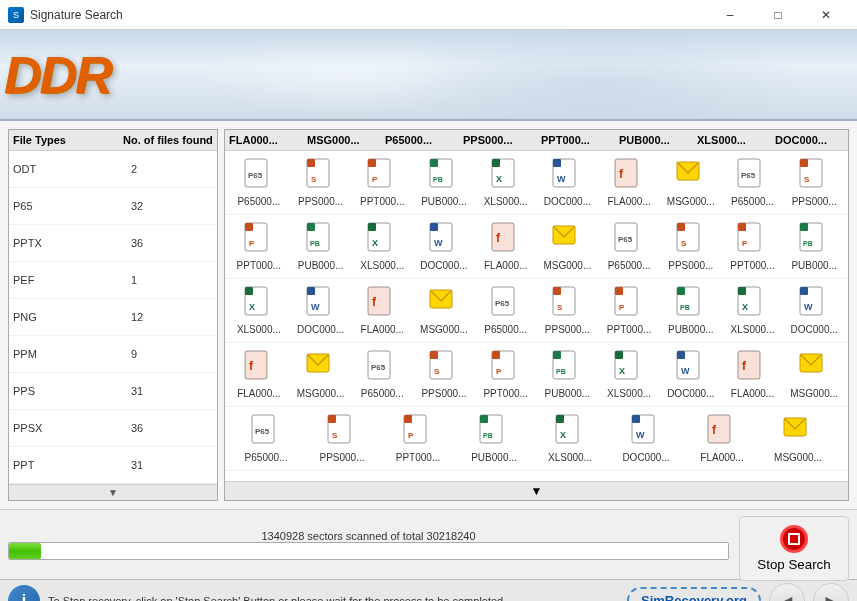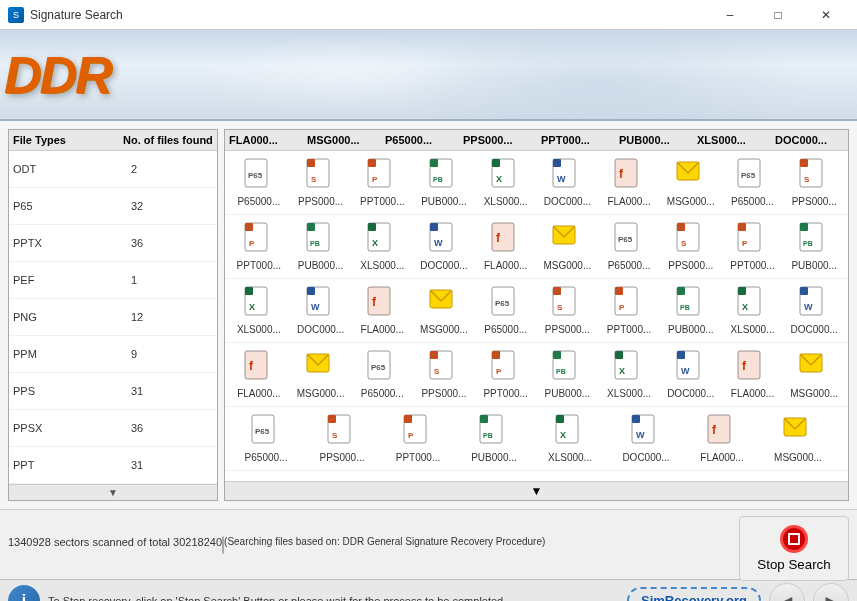--- a/index.html
+++ b/index.html
@@ -229,21 +229,21 @@
       align-items: center;
       height: 70px;
       background: #f0f0f0;
       border-top: 1px solid #ccc;
       padding: 6px 8px;
       gap: 10px;
     }
     .progress-section {
       flex: 1;
       display: flex;
-      flex-direction: row;
+      flex-direction: column;
     }
     .progress-text {
       font-size: 11px;
       color: #333;
       text-align: center;
     }
     .progress-bar-container {
       height: 18px;
       background: white;
       border: 1px solid #aaa;
@@ -926,21 +926,20 @@
   </div>
 
 </div>
 
 <div class="status-area">
   <div class="progress-section">
     <div class="progress-text">1340928 sectors scanned of total 30218240</div>
     <div class="progress-bar-container">
       <div class="progress-bar-fill" id="progress-fill" style="width: 4.4%;"></div>
     </div>
-    <div class="progress-subtext">(Searching files based on:  DDR General Signature Recovery Procedure)</div>
   </div>
   <button class="stop-search-btn">
     <div class="stop-icon">
       <div class="stop-icon-inner"></div>
     </div>
     <span>Stop Search</span>
   </button>
 </div>
 
 <div class="bottom-bar">

